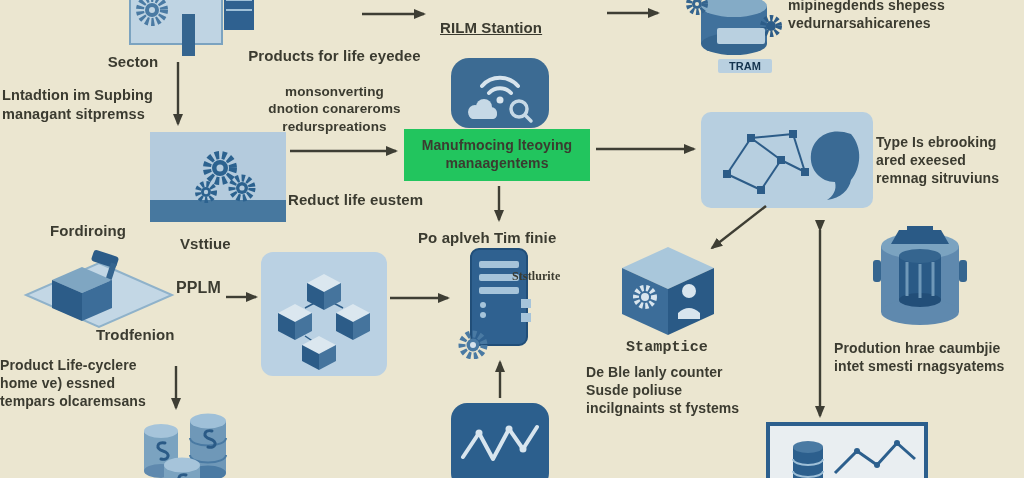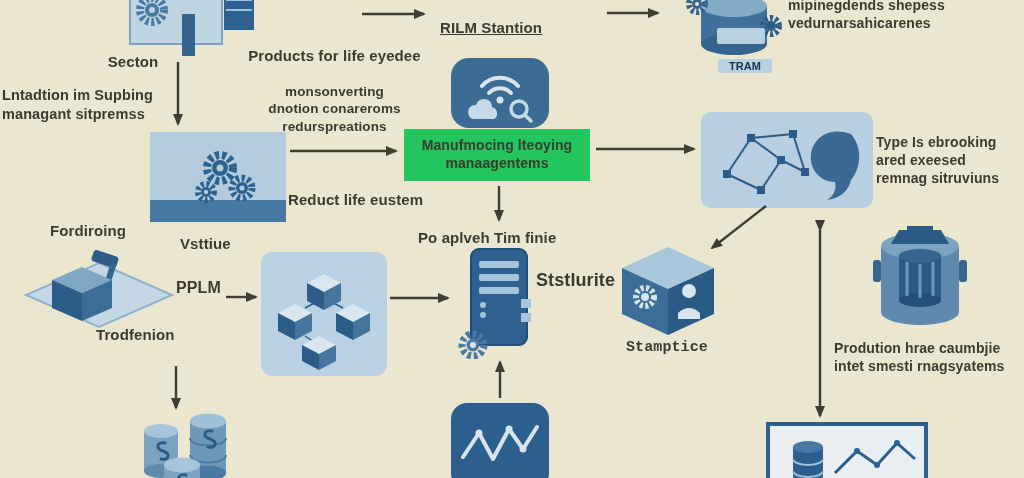--- a/index.html
+++ b/index.html
@@ -270,26 +270,32 @@
 remnag sitruviuns</div>
 
   <div class="lbl" style="left:288px; top:190px; width:170px; font-size:15px;">Reduct life eustem</div>
 
   <div class="lbl" style="left:50px; top:221px; width:110px; font-size:15px;">Fordiroing</div>
 
   <div class="lbl" style="left:180px; top:234px; width:90px; font-size:15px;">Vsttiue</div>
 
   <div class="lbl" style="left:418px; top:228px; width:180px; font-size:15px;">Po aplveh Tim finie</div>
 
-  <div class="lbl" style="left:536px; top:269px; width:100px; font-size:18px;">Ststlurite</div>
+  <div class="lbl" style="left:512px; top:269px; width:100px; font-size:12px;font-family:Liberation Serif, serif;">Ststlurite</div>
 
   <div class="lbl" style="left:176px; top:278px; width:70px; font-size:16px;">PPLM</div>
 
   <div class="lbl" style="left:96px; top:325px; width:120px; font-size:15px;">Trodfenion</div>
 
   <div class="lbl" style="left:626px; top:338px; width:110px; font-size:15px;font-family:Liberation Mono, monospace;">Stamptice</div>
 
-
+  <div class="lbl" style="left:0px; top:357px; width:175px; font-size:14px;">Product Life-cyclere
+home ve) essned
+tempars olcaremsans</div>
+
+  <div class="lbl" style="left:586px; top:364px; width:180px; font-size:14px;">De Ble lanly counter
+Susde poliuse
+incilgnaints st fystems</div>
 
   <div class="lbl" style="left:834px; top:340px; width:190px; font-size:14px;">Prodution hrae caumbjie
 intet smesti rnagsyatems</div>
 
 </div>
 
 </body></html>

